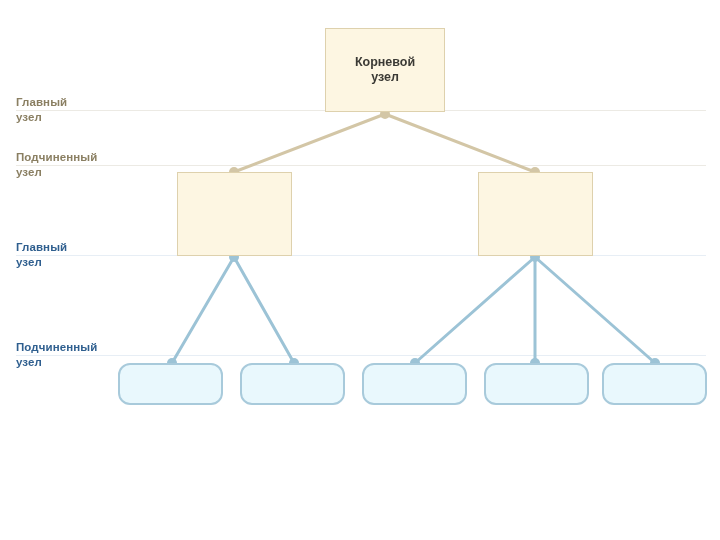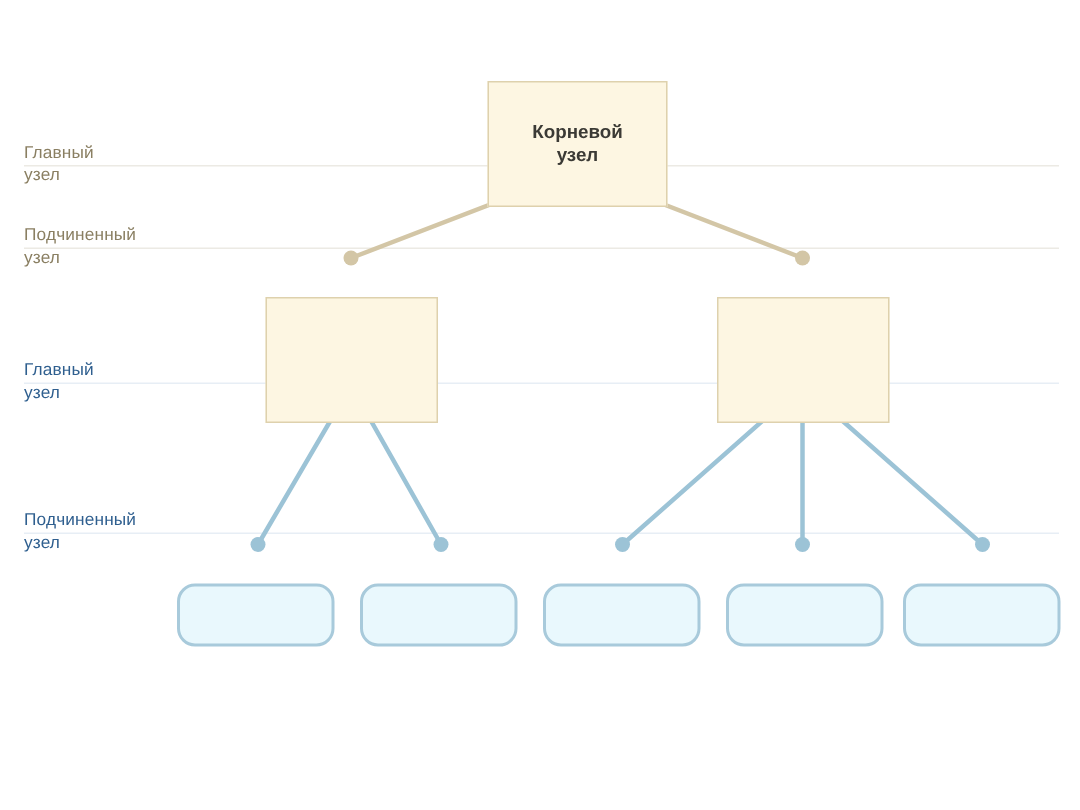--- a/index.html
+++ b/index.html
@@ -24,21 +24,21 @@
     left: 0;
     top: 0;
     width: 720px;
     height: 540px;
   }
 
   
   .level-label {
     position: absolute;
     font-size: 11.5px;
-    font-weight: normal;
+    font-weight: bold;
     line-height: 15px;
     letter-spacing: 0.1px;
     white-space: pre-line;
   }
   .level-label.tan  { color: #8a7f62; }
   .level-label.blue { color: #2f5f8f; }
 
   
   .guide {
     position: absolute;
@@ -48,21 +48,20 @@
   .guide.blue-guide { background: #e7eef5; }
 
   
   .node {
     position: absolute;
     box-sizing: border-box;
     display: flex;
     align-items: center;
     justify-content: center;
     text-align: center;
-    margin-top: 26px;
   }
   .node-main {
     background: #fdf6e2;
     border: 1px solid #ded1ad;
     color: #3b3a35;
     font-size: 12.5px;
     font-weight: bold;
     line-height: 15px;
     white-space: pre-line;
   }

